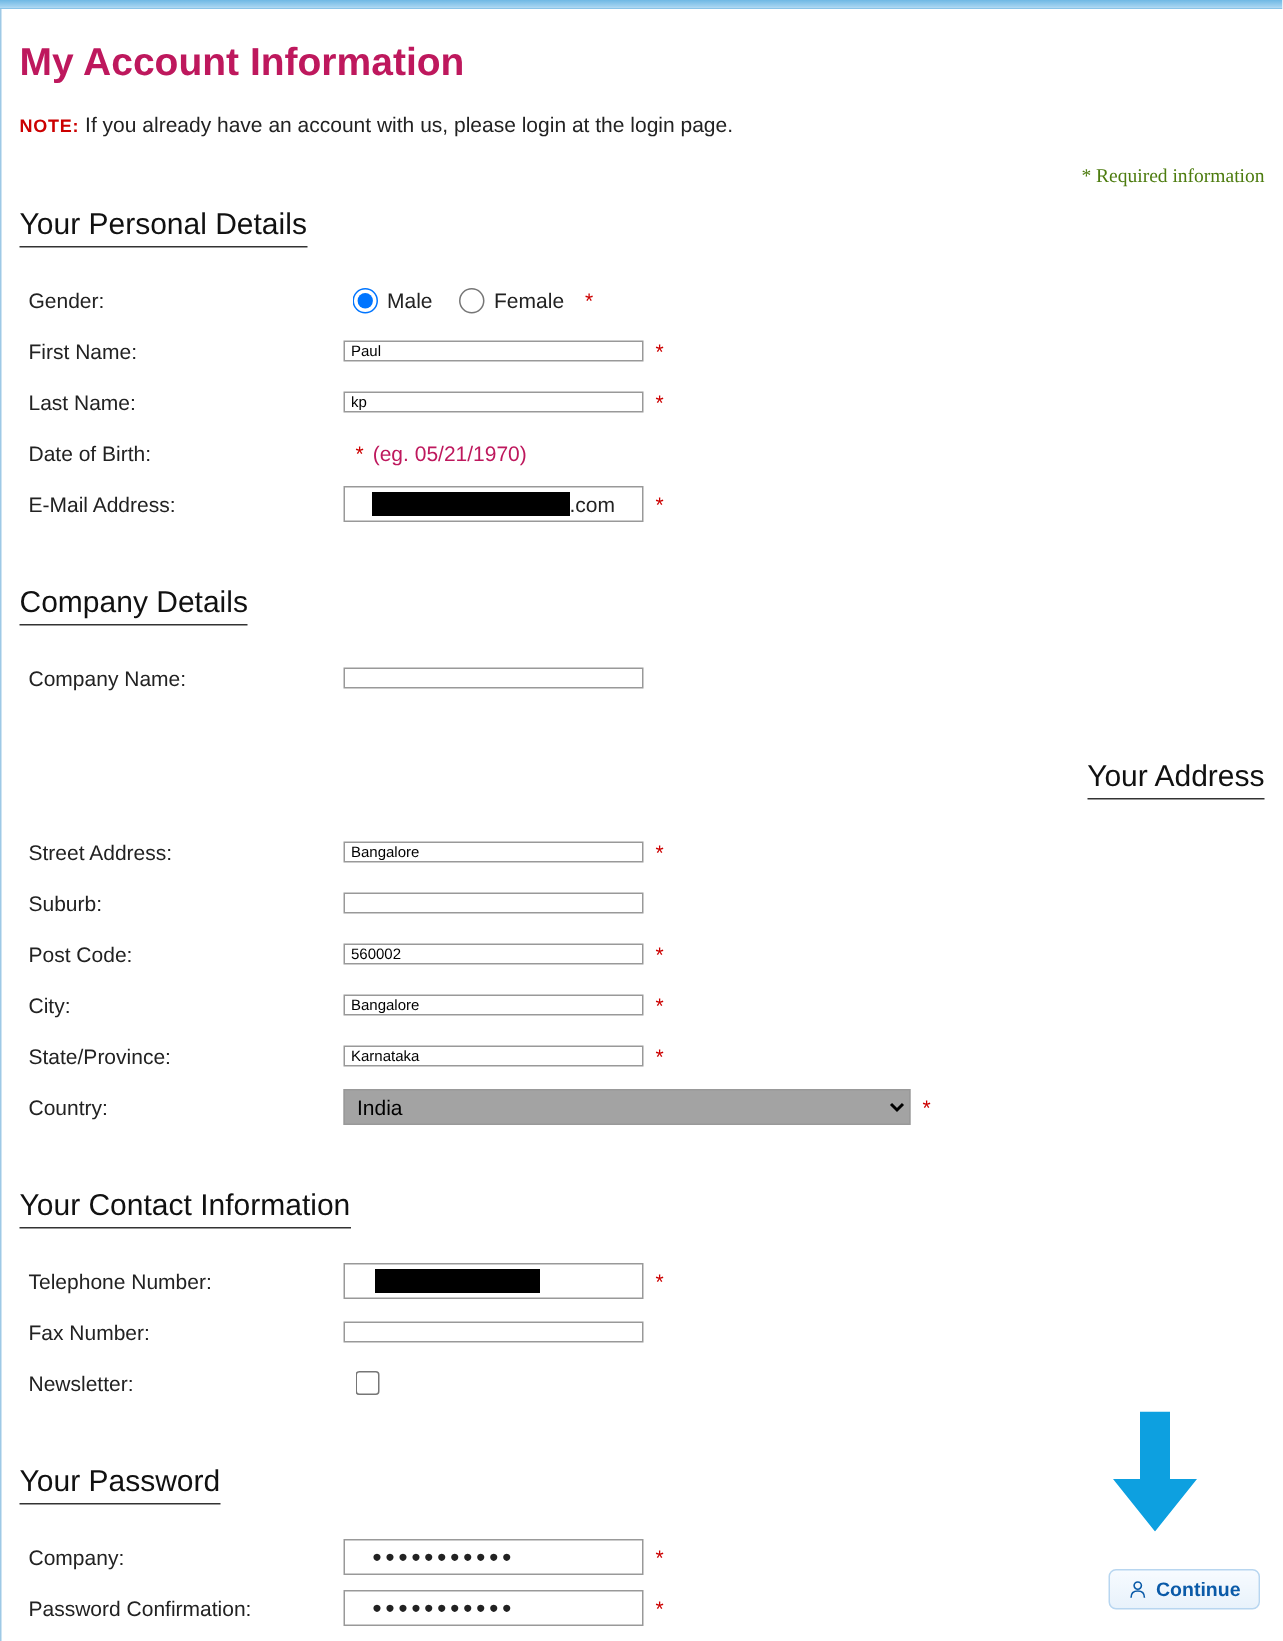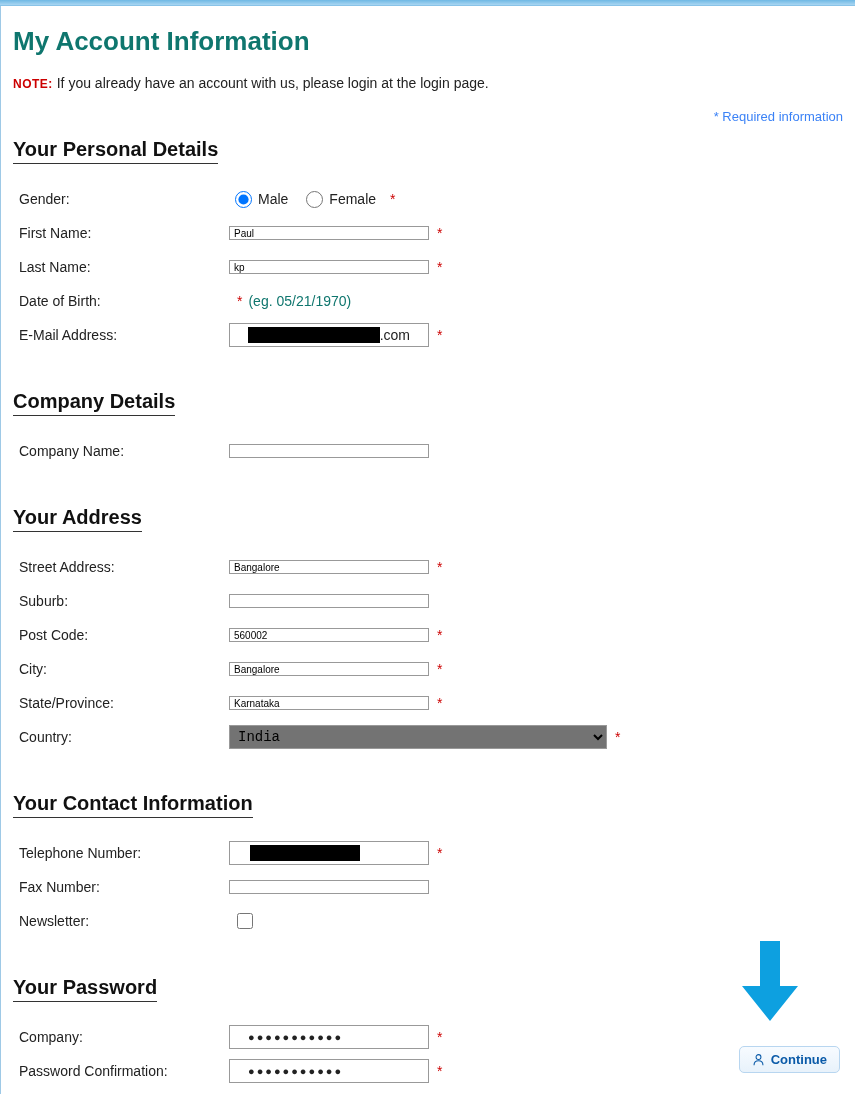--- a/index.html
+++ b/index.html
@@ -18,45 +18,46 @@
     border-bottom: 1px solid #89c3e8;
   }
   .page {
     border-left: 1px solid #9ec9e6;
     padding: 14px 12px 30px 12px;
   }
   h1 {
     font-size: 26px;
     font-weight: bold;
     margin: 6px 0 18px 0;
-    color: #0f766e;
+    color: #be185d;
   }
   .note-line {
     margin-bottom: 18px;
     font-size: 14px;
   }
   .note-label {
     color: #c00;
     font-variant: small-caps;
     font-weight: bold;
     font-size: 12px;
     letter-spacing: 0.5px;
   }
   .note-link {
     color: #222;
     cursor: pointer;
   }
   .req-info {
     float: right;
-    color: #3b82f6;
+    color: #4d7c0f;
     font-size: 13px;
+    font-family: Liberation Serif, serif;
   }
   h2 {
     font-size: 20px;
-    font-weight: bold;
+    font-weight: normal;
     color: #111;
     border-bottom: 1px solid #333;
     display: inline-block;
     padding-bottom: 2px;
     margin: 14px 0 16px 0;
   }
   .section-head { clear: both; }
   .form-row {
     display: flex;
     align-items: center;
@@ -79,32 +80,32 @@
     padding: 2px 4px;
     border: 1px solid #999;
     font-family: inherit;
     font-size: 10px;
     background: #fff;
   }
   select.sel {
     width: 378px;
     height: 24px;
     border: 1px solid #999;
-    font-family: Liberation Mono, monospace;
-    font-size: 14px;
-    background: #737373;
+    font-family: Liberation Sans, sans-serif;
+    font-size: 14px;
+    background: #a3a3a3;
     padding-left: 4px;
   }
   .star {
     color: #c00;
     margin-left: 8px;
     font-size: 14px;
   }
   .hint {
-    color: #0f766e;
+    color: #be185d;
     margin-left: 6px;
     font-size: 14px;
     text-align: right;
   }
   input[type=radio] {
     width: 17px; height: 17px;
     margin: 0 6px 0 12px;
     vertical-align: middle;
   }
   input[type=radio]:first-child { margin-left: 6px; }
@@ -231,21 +232,21 @@
 
   <div class="section-head" style="margin-top:26px;"><h2>Company Details</h2></div>
 
   <div class="form-row">
     <div class="form-label">Company Name:</div>
     <div class="form-field">
       <input class="txt" type="text" value="" style="">
     </div>
   </div>
 
-  <div class="section-head" style="margin-top:26px;"><h2>Your Address</h2></div>
+  <div class="section-head" style="margin-top:26px;text-align:right;"><h2>Your Address</h2></div>
 
   <div class="form-row">
     <div class="form-label">Street Address:</div>
     <div class="form-field">
       <input class="txt" type="text" value="Bangalore" style="">
       <span class="star">*</span>
     </div>
   </div>
 
   <div class="form-row">

